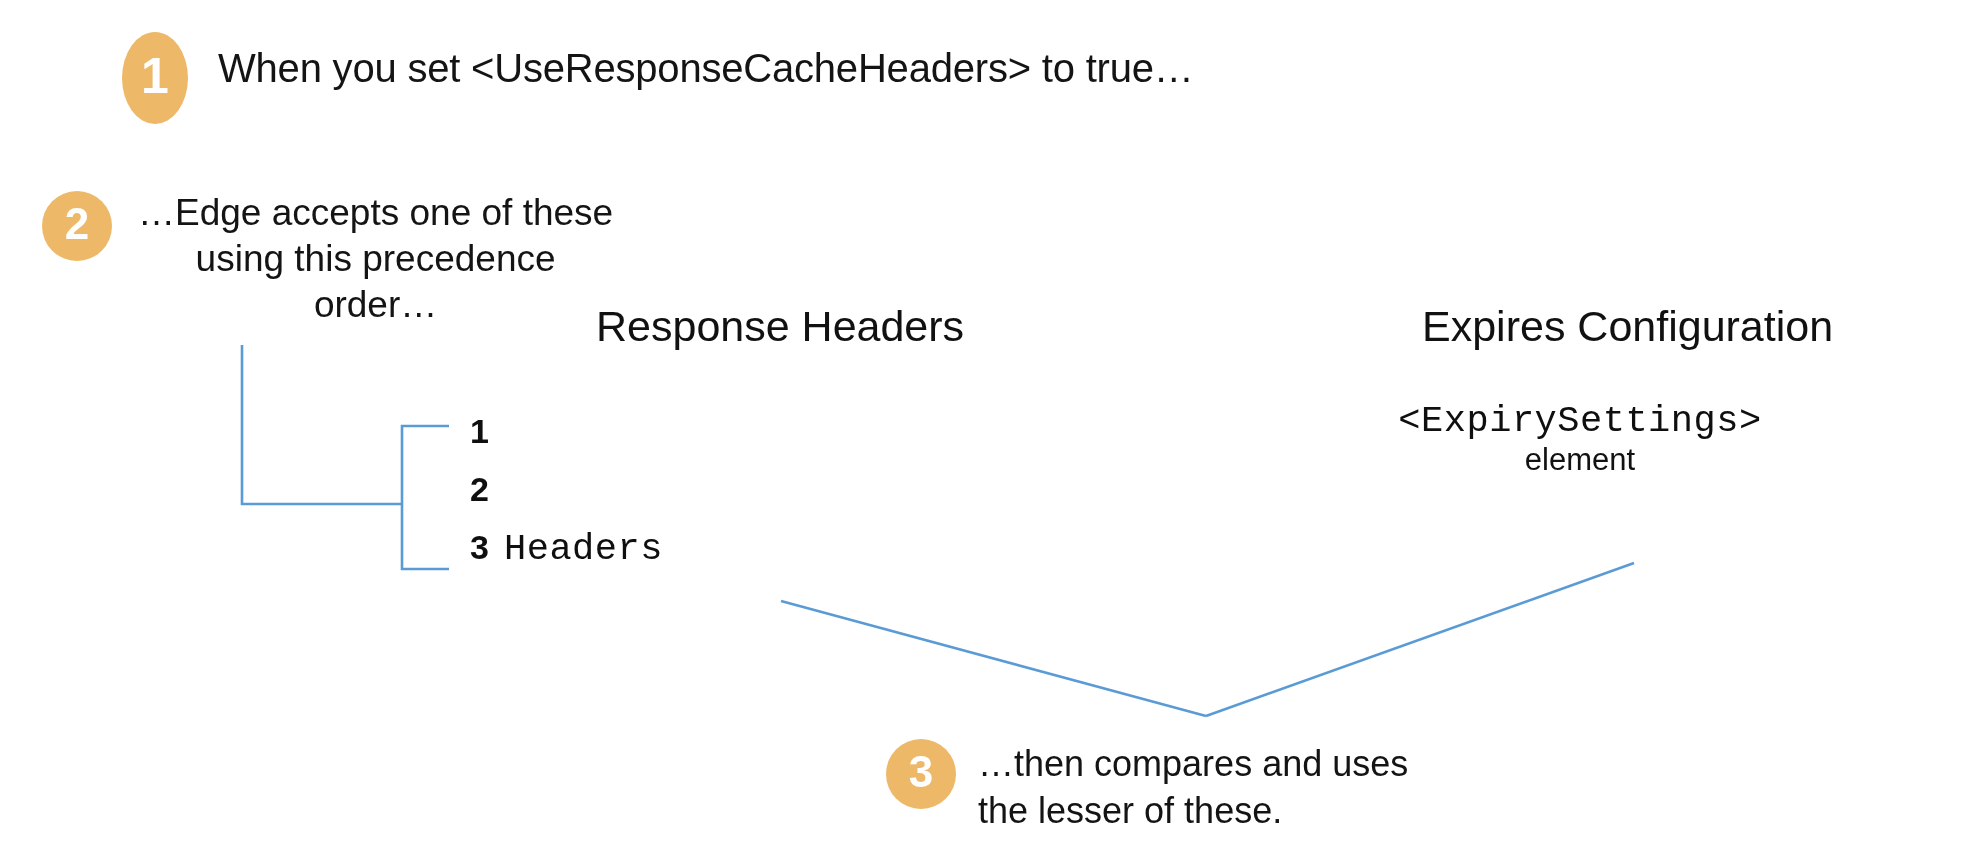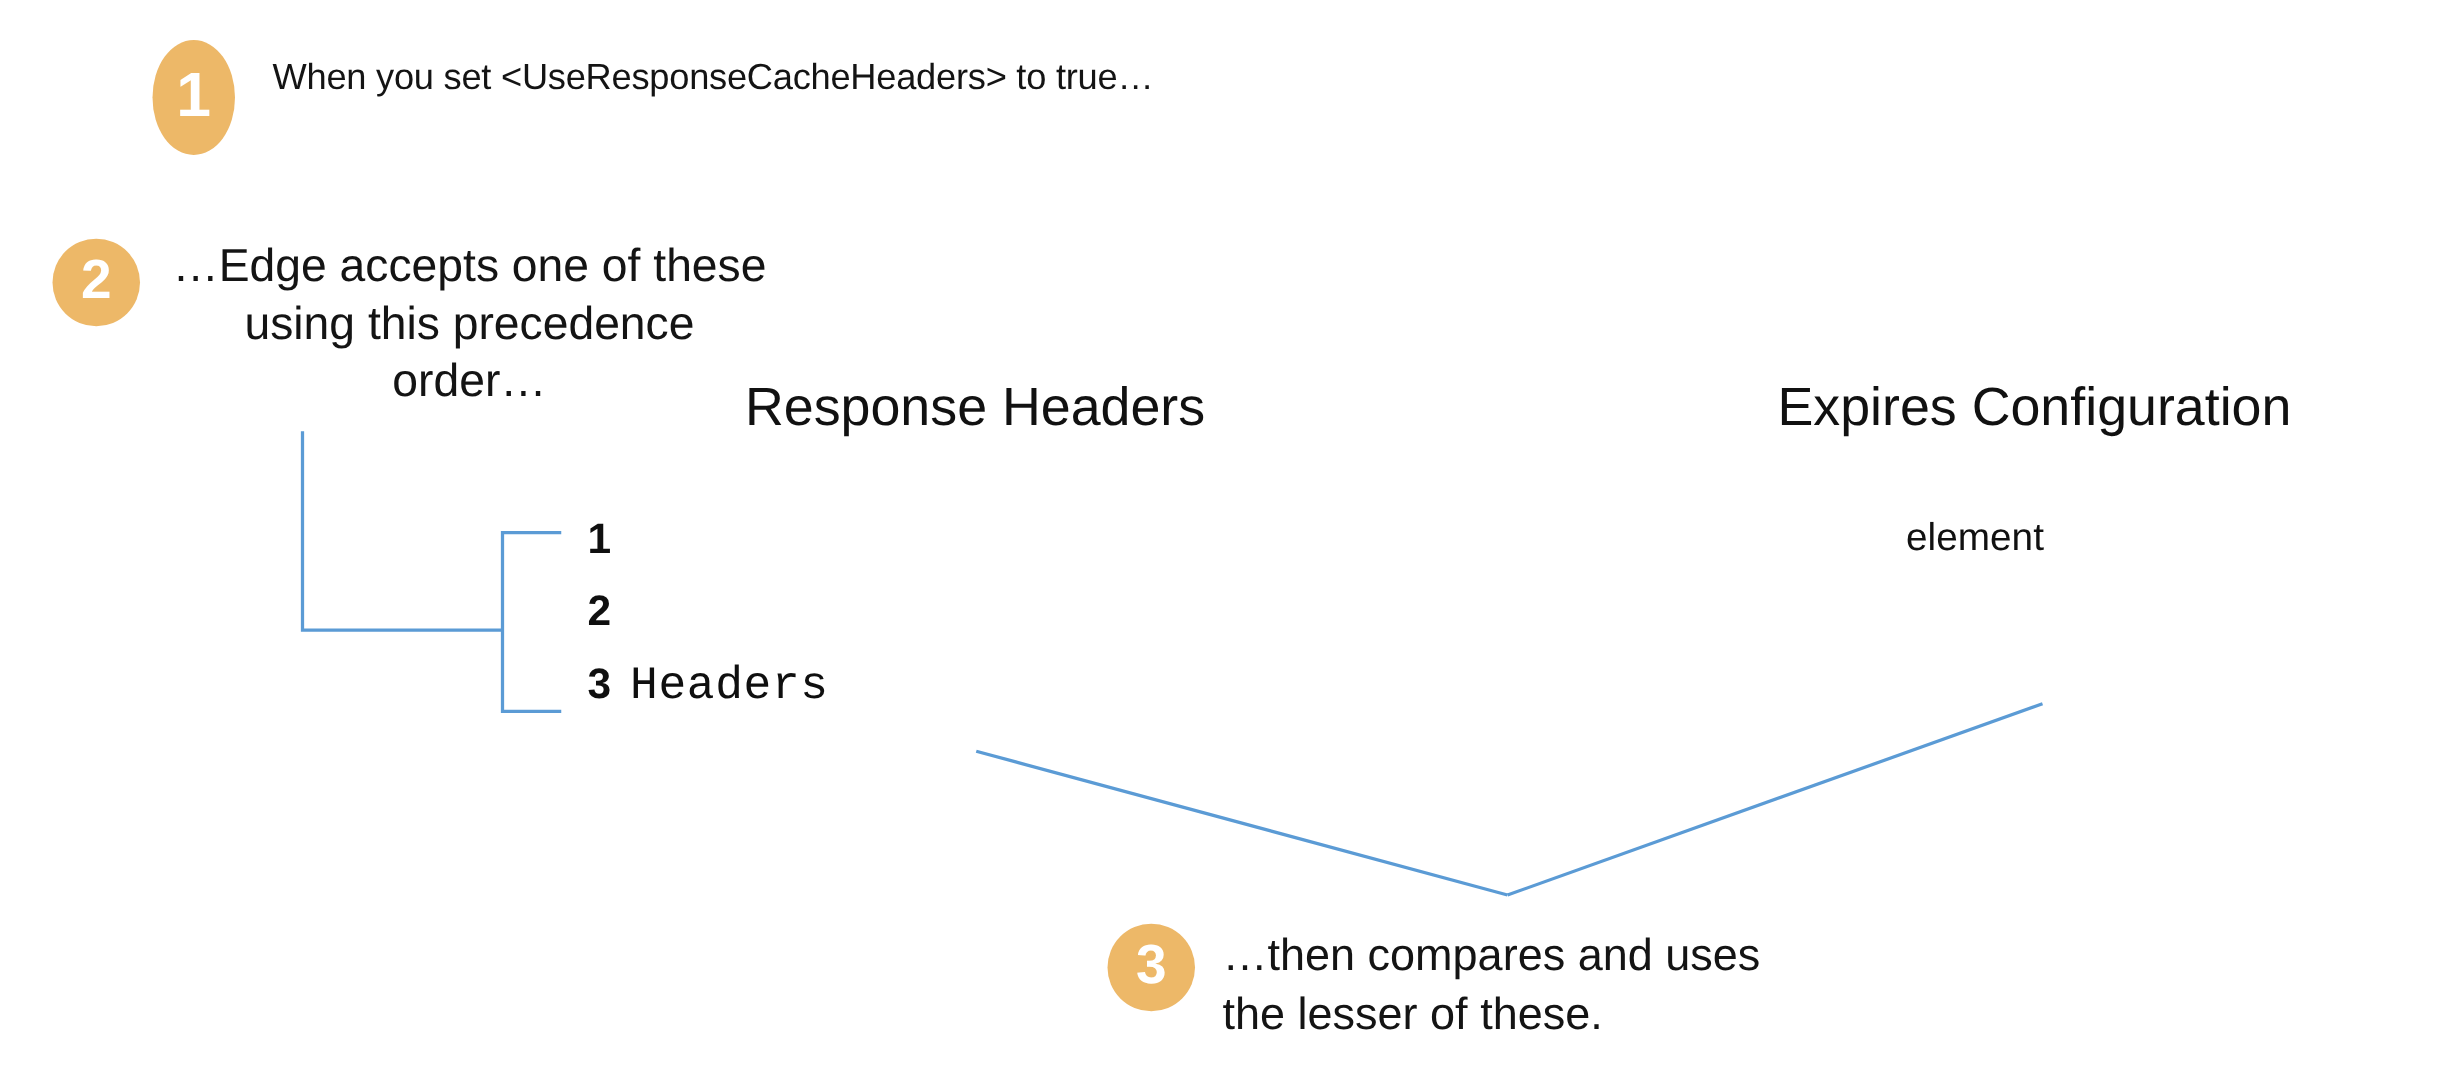--- a/index.html
+++ b/index.html
@@ -60,21 +60,21 @@
   
   .prose {
     position: absolute;
     font-family: "Liberation Sans", sans-serif;
     color: #141414;
     white-space: pre-line;
   }
   #step1-text {
     left: 218px;
     top: 46px;
-    font-size: 29px;
+    font-size: 40px;
     letter-spacing: -0.2px;
     white-space: nowrap;
   }
   #step2-text {
     left: 138px;
     top: 190px;
     font-size: 37px;
     line-height: 46px;
     text-align: center;
   }
@@ -133,21 +133,21 @@
   }
   #policy-element .code {
     display: block;
     font-family: "Liberation Mono", "DejaVu Sans Mono", monospace;
     font-size: 37px;
     letter-spacing: 0.5px;
     color: #0f0f0f;
   }
   #policy-element .sub {
     display: block;
-    margin-top: 12px;
+    margin-top: 0;
     font-family: "Liberation Sans", sans-serif;
     font-size: 31px;
     color: #111111;
   }
 
   
   #connectors {
     position: absolute;
     left: 0;
     top: 0;
@@ -194,20 +194,21 @@
     </li>
     <li>
       <span class="num">3</span>
       <span class="txt">Headers</span>
     </li>
   </ul>
 
   <div class="col-heading" id="heading-policy">Expires Configuration</div>
 
   <div id="policy-element">
+    <span class="code">&lt;ExpirySettings&gt;</span>
     <span class="sub">element</span>
   </div>
 
   <div class="step-badge" id="badge-3">
     <span>3</span>
   </div>
   <div class="prose" id="step3-text">…then compares and uses
 the lesser of these.</div>
 
 </div>

